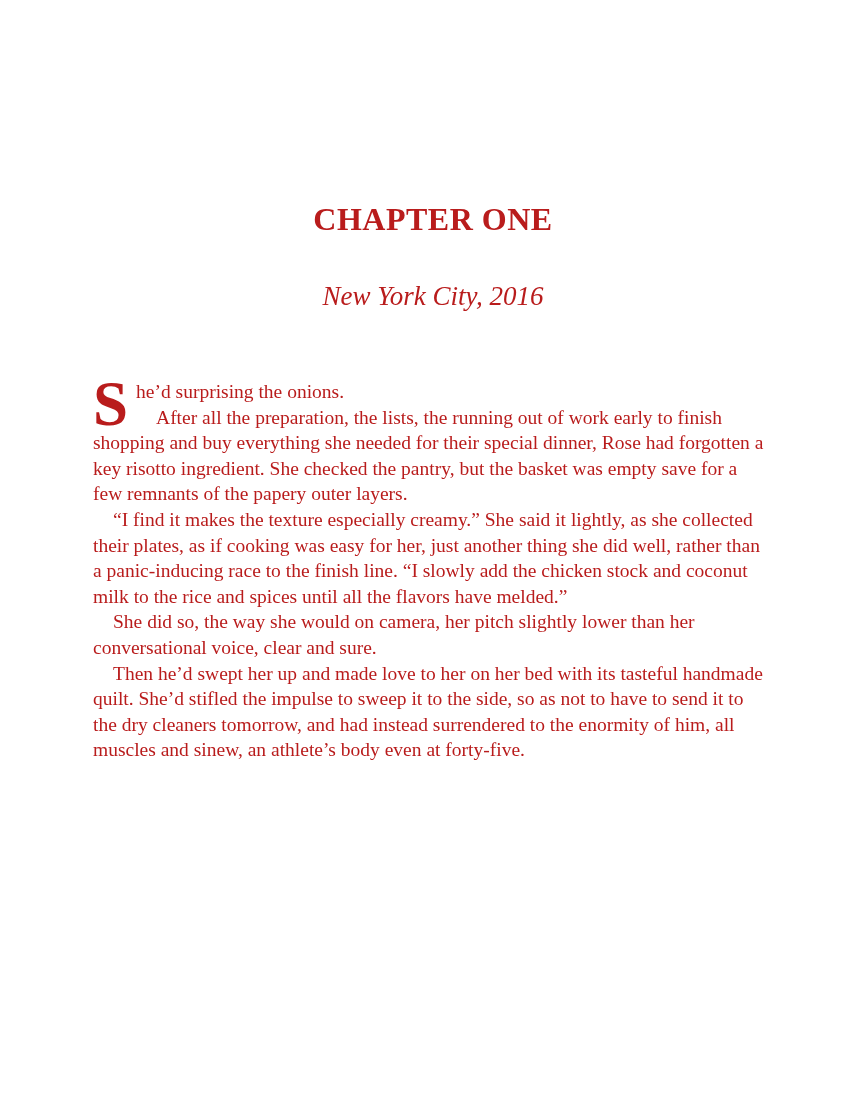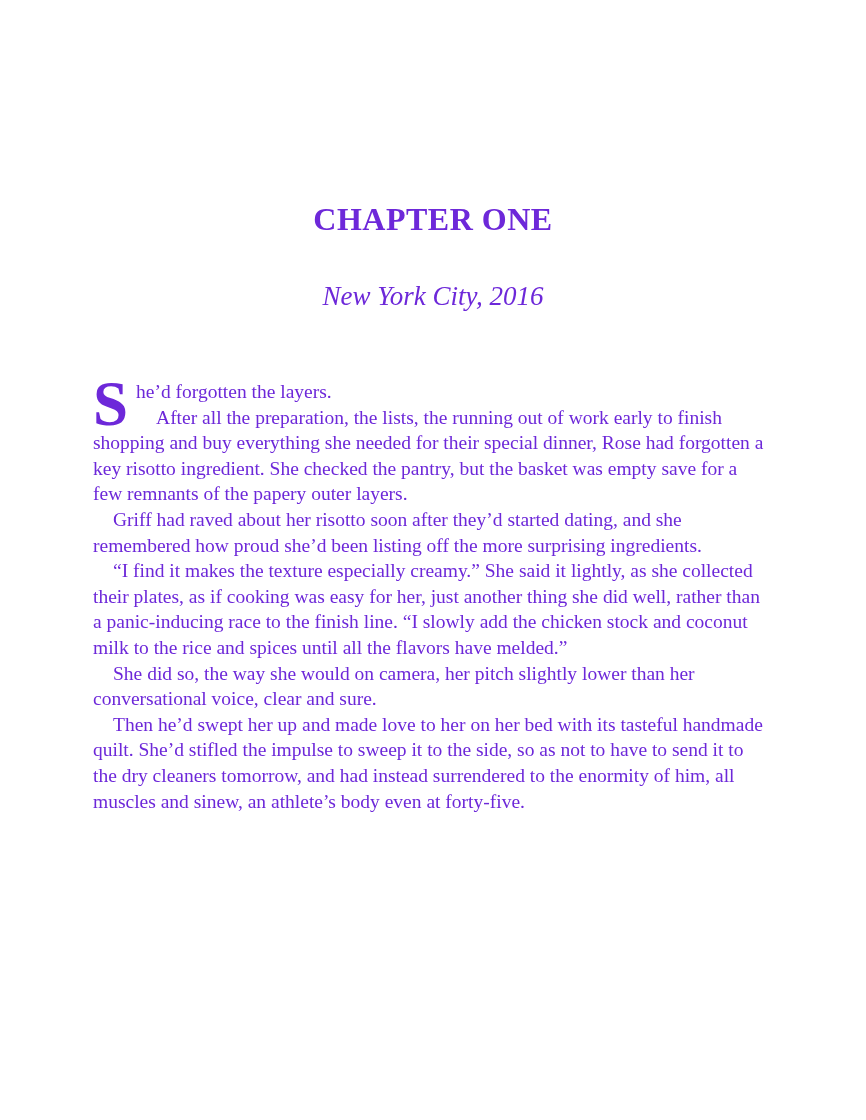--- a/index.html
+++ b/index.html
@@ -5,21 +5,21 @@
   html, body {
     margin: 0;
     padding: 0;
     background: #ffffff;
   }
   .page {
     position: relative;
     width: 866px;
     height: 1120px;
     background: #ffffff;
-    color: #6d28d9;
+    color: #b91c1c;
     font-family: "Liberation Serif", serif;
     overflow: hidden;
   }
   .chapter-title {
     position: absolute;
     top: 201px;
     left: 0;
     width: 100%;
     text-align: center;
     font-size: 32px;
@@ -64,20 +64,19 @@
     font-style: italic;
   }
 </style>
 </head>
 <body>
 
 <div class="page">
   <div class="chapter-title">CHAPTER ONE</div>
   <div class="setting-line">New York City, 2016</div>
   <div class="body-text">
-      <p class="para"><span class="dropcap">S</span><span>he’d forgotten the layers.</span></p>
+      <p class="para"><span class="dropcap">S</span><span>he’d surprising the onions.</span></p>
       <p class="para indent"><span>After all the preparation, the lists, the running out of work early to finish shopping and buy everything she needed for their special dinner, Rose had forgotten a key risotto ingredient. She checked the pantry, but the basket was empty save for a few remnants of the papery outer layers.</span></p>
-      <p class="para indent"><span>Griff had raved about her risotto soon after they’d started dating, and she remembered how proud she’d been listing off the more surprising ingredients.</span></p>
       <p class="para indent"><span>“I find it makes the texture especially creamy.” She said it lightly, as she collected their plates, as if cooking was easy for her, just another thing she did well, rather than a panic-inducing race to the finish line. “I slowly add the chicken stock and coconut milk to the rice and spices until all the flavors have melded.”</span></p>
       <p class="para indent"><span>She did so, the way she would on camera, her pitch slightly lower than her conversational voice, clear and sure.</span></p>
       <p class="para indent"><span>Then he’d swept her up and made love to her on her bed with its tasteful handmade quilt. She’d stifled the impulse to sweep it to the side, so as not to have to send it to the dry cleaners tomorrow, and had instead surrendered to the enormity of him, all muscles and sinew, an athlete’s body even at forty-five.</span></p>
     </div>
 </div>
 
 </body></html>

